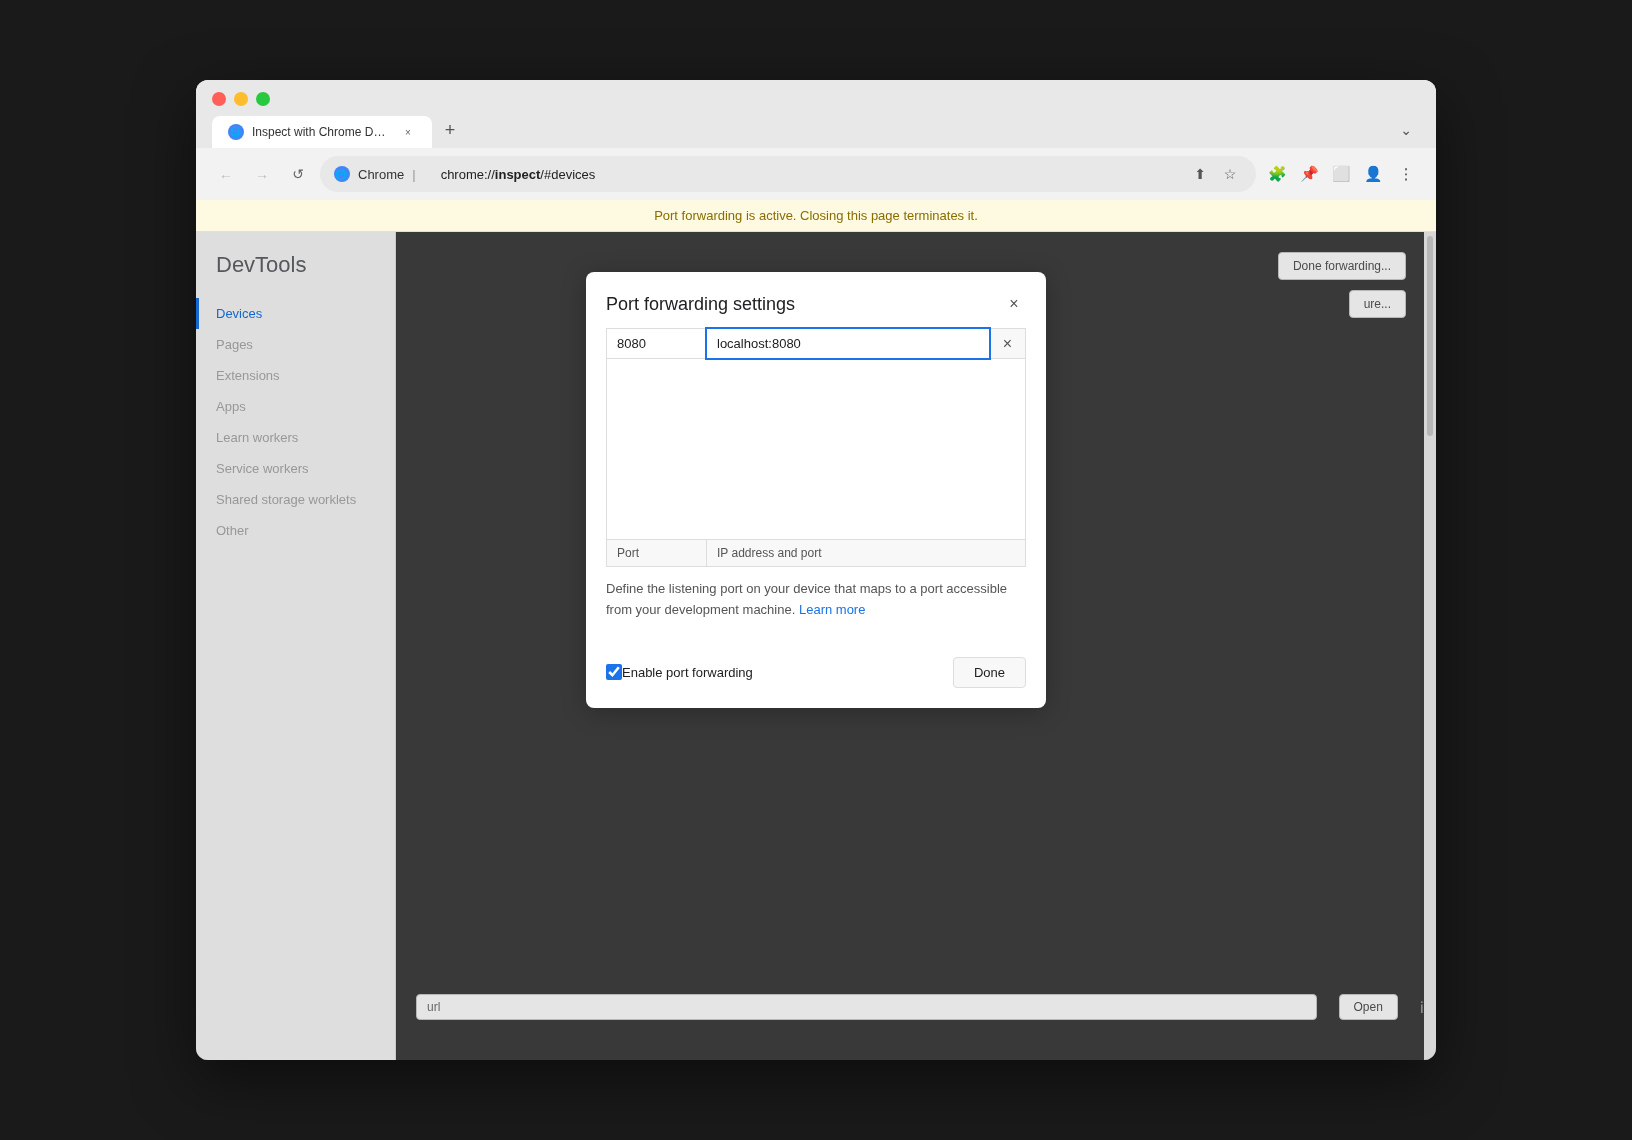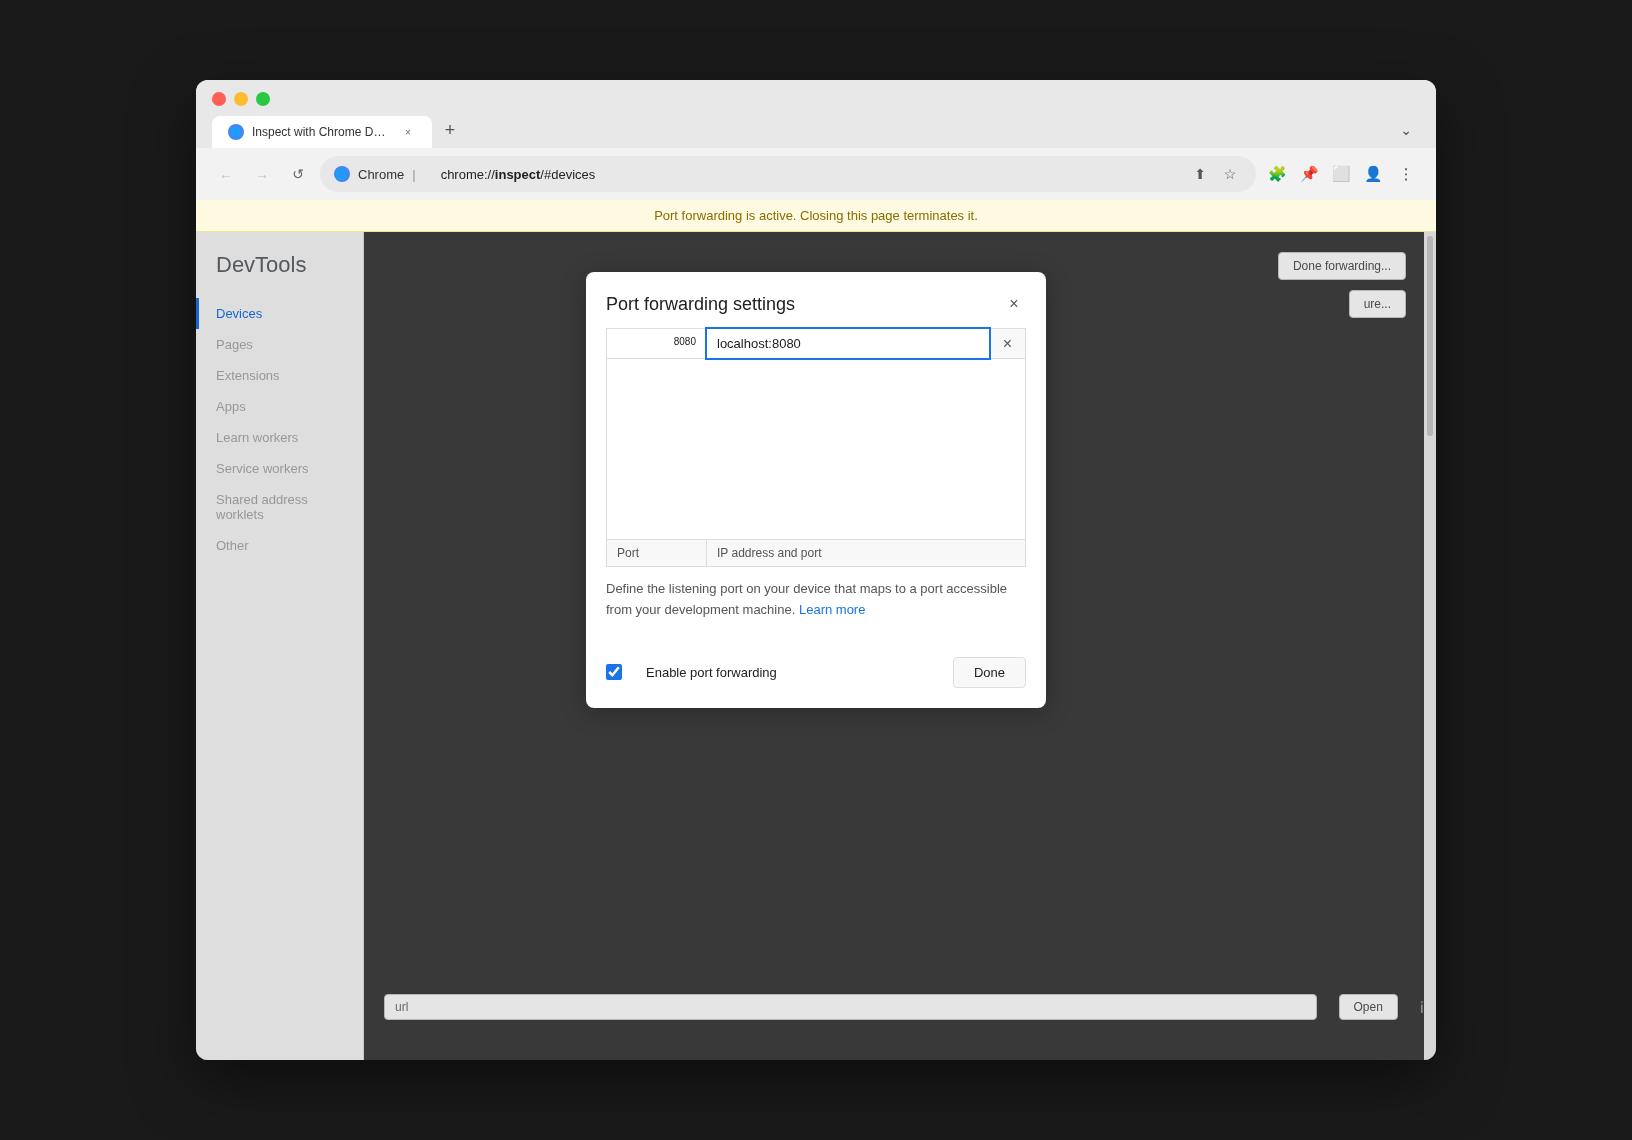--- a/index.html
+++ b/index.html
@@ -224,21 +224,21 @@
       color: #8a6d00;
     }
     .main-area {
       flex: 1;
       display: flex;
       position: relative;
       overflow: hidden;
     }
     
     .sidebar {
-      width: 168px;
+      width: 200px;
       background: #f8f8f8;
       border-right: 1px solid #e0e0e0;
       padding: 20px 0;
     }
     .sidebar-title {
       font-size: 22px;
       font-weight: 300;
       color: #5f6368;
       padding: 0 20px 20px;
     }
@@ -389,21 +389,21 @@
     }
     .modal-footer {
       display: flex;
       align-items: center;
       gap: 12px;
       padding: 0 20px 20px;
     }
     .pf-checkbox-label {
       display: flex;
       align-items: center;
-      gap: 24px;
+      gap: 0;
       font-size: 13px;
       color: #202124;
       cursor: pointer;
       justify-content: center;
     }
     .pf-checkbox {
       width: 16px;
       height: 16px;
       accent-color: #1a73e8;
     }
@@ -424,25 +424,24 @@
       border: 1px solid #ddd;
       margin-bottom: 12px;
     }
     .pf-row-active {
       display: flex;
       border-bottom: 1px solid #ddd;
     }
     .pf-row-port {
       width: 100px;
       padding: 7px 10px;
-      font-size: 10px;
+      font-size: 13px;
       color: #202124;
       border-right: 1px solid #ddd;
       background: #fff;
-      text-align: right;
     }
     .pf-row-addr {
       flex: 1;
       position: relative;
     }
     .pf-row-addr-input {
       width: 100%;
       border: none;
       outline: 2px solid #1a73e8;
       padding: 7px 10px;
@@ -544,21 +543,21 @@
     <div class="main-area">
 
       <div class="sidebar">
         <div class="sidebar-title">DevTools</div>
         <div class="sidebar-item active">Devices</div>
         <div class="sidebar-item">Pages</div>
         <div class="sidebar-item">Extensions</div>
         <div class="sidebar-item">Apps</div>
         <div class="sidebar-item">Learn workers</div>
         <div class="sidebar-item">Service workers</div>
-        <div class="sidebar-item">Shared address worklets</div>
+        <div class="sidebar-item">Shared storage worklets</div>
         <div class="sidebar-item">Other</div>
       </div>
 
       <div class="bg-content">
         <div class="bg-buttons">
           <button class="bg-btn">Done forwarding...</button>
           <button class="bg-btn">ure...</button>
         </div>
         <div class="bg-row">
           <input class="bg-url-field" type="text" placeholder="url" style="">

